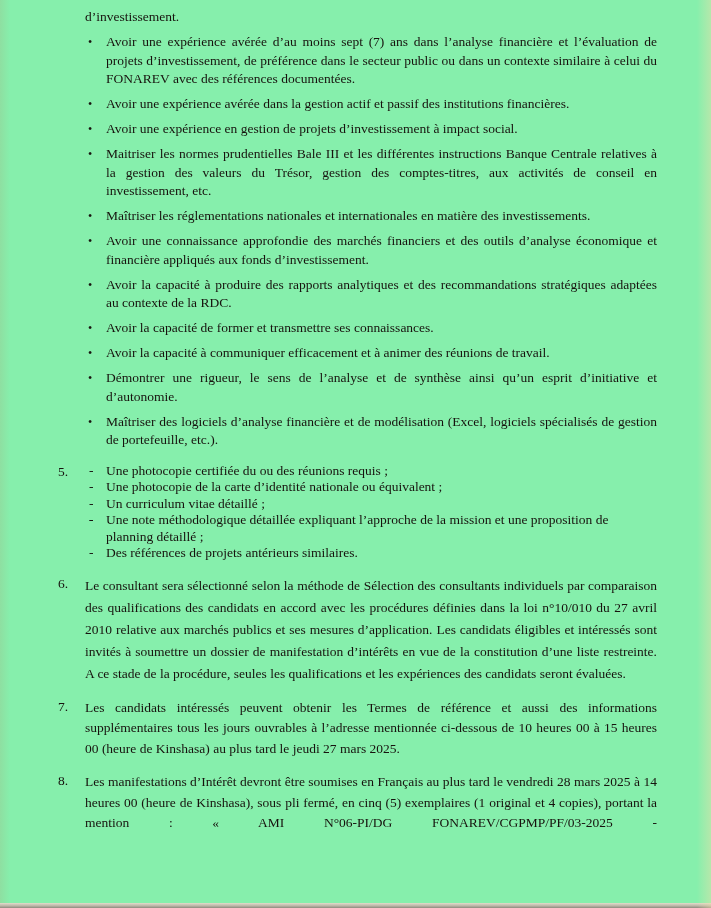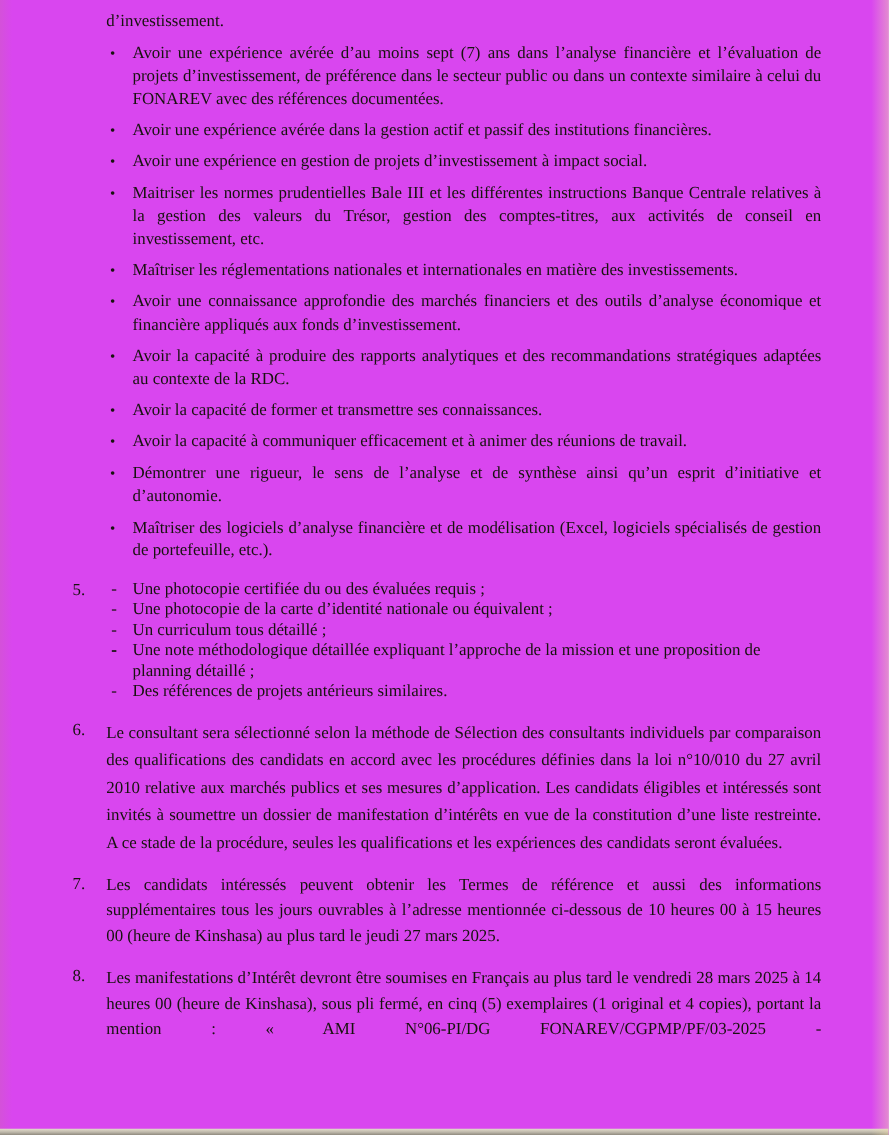--- a/index.html
+++ b/index.html
@@ -7,21 +7,21 @@
     padding: 0;
     background: #e9e2d0;
   }
   .page {
     position: relative;
     width: 711px;
     height: 908px;
     margin: 0;
     box-sizing: border-box;
     padding: 8px 54px 0 57px;
-    background: #d946ef;
+    background: #86efac;
     color: #17130e;
     font-family: "Liberation Serif", "DejaVu Serif", serif;
     font-size: 13.5px;
     line-height: 18.5px;
     overflow: hidden;
   }
   
   .page::before {
     content: "";
     position: absolute;
@@ -109,23 +109,23 @@
       <div class="bullet"><span class="marker">•</span><span class="btext">Avoir la capacité de former et transmettre ses connaissances.</span></div>
       <div class="bullet"><span class="marker">•</span><span class="btext">Avoir la capacité à communiquer efficacement et à animer des réunions de travail.</span></div>
       <div class="bullet"><span class="marker">•</span><span class="btext">Démontrer une rigueur, le sens de l’analyse et de synthèse ainsi qu’un esprit d’initiative et d’autonomie.</span></div>
       <div class="bullet"><span class="marker">•</span><span class="btext">Maîtriser des logiciels d’analyse financière et de modélisation (Excel, logiciels spécialisés de gestion de portefeuille, etc.).</span></div>
     </div>
 
   <div id="numbered">
       <div class="num-item item-idx-0">
         <span class="num">5.</span>
         <div class="dash-list">
-          <div class="dash-item"><span class="marker">-</span><span class="dtext">Une photocopie certifiée du ou des évaluées requis ;</span></div>
+          <div class="dash-item"><span class="marker">-</span><span class="dtext">Une photocopie certifiée du ou des réunions requis ;</span></div>
           <div class="dash-item"><span class="marker">-</span><span class="dtext">Une photocopie de la carte d’identité nationale ou équivalent ;</span></div>
-          <div class="dash-item"><span class="marker">-</span><span class="dtext">Un curriculum tous détaillé ;</span></div>
+          <div class="dash-item"><span class="marker">-</span><span class="dtext">Un curriculum vitae détaillé ;</span></div>
           <div class="dash-item"><span class="marker">-</span></div>
           <div class="dash-item"><span class="marker">-</span><span class="dtext">Une note méthodologique détaillée expliquant l’approche de la mission et une proposition de planning détaillé ;</span></div>
           <div class="dash-item"><span class="marker">-</span><span class="dtext">Des références de projets antérieurs similaires.</span></div>
         </div>
       </div>
       <div class="num-item item-idx-1">
         <span class="num">6.</span>
         <p class="para"><span>Le consultant sera sélectionné selon la méthode de Sélection des consultants individuels par comparaison des qualifications des candidats en accord avec les procédures définies dans la loi n°10/010 du 27 avril 2010 relative aux marchés publics et ses mesures d’application. Les candidats éligibles et intéressés sont invités à soumettre un dossier de manifestation d’intérêts en vue de la constitution d’une liste restreinte. </span><b>A ce stade de la procédure, seules les qualifications et les expériences des candidats seront évaluées.</b></p>
       </div>
       <div class="num-item item-idx-2">

